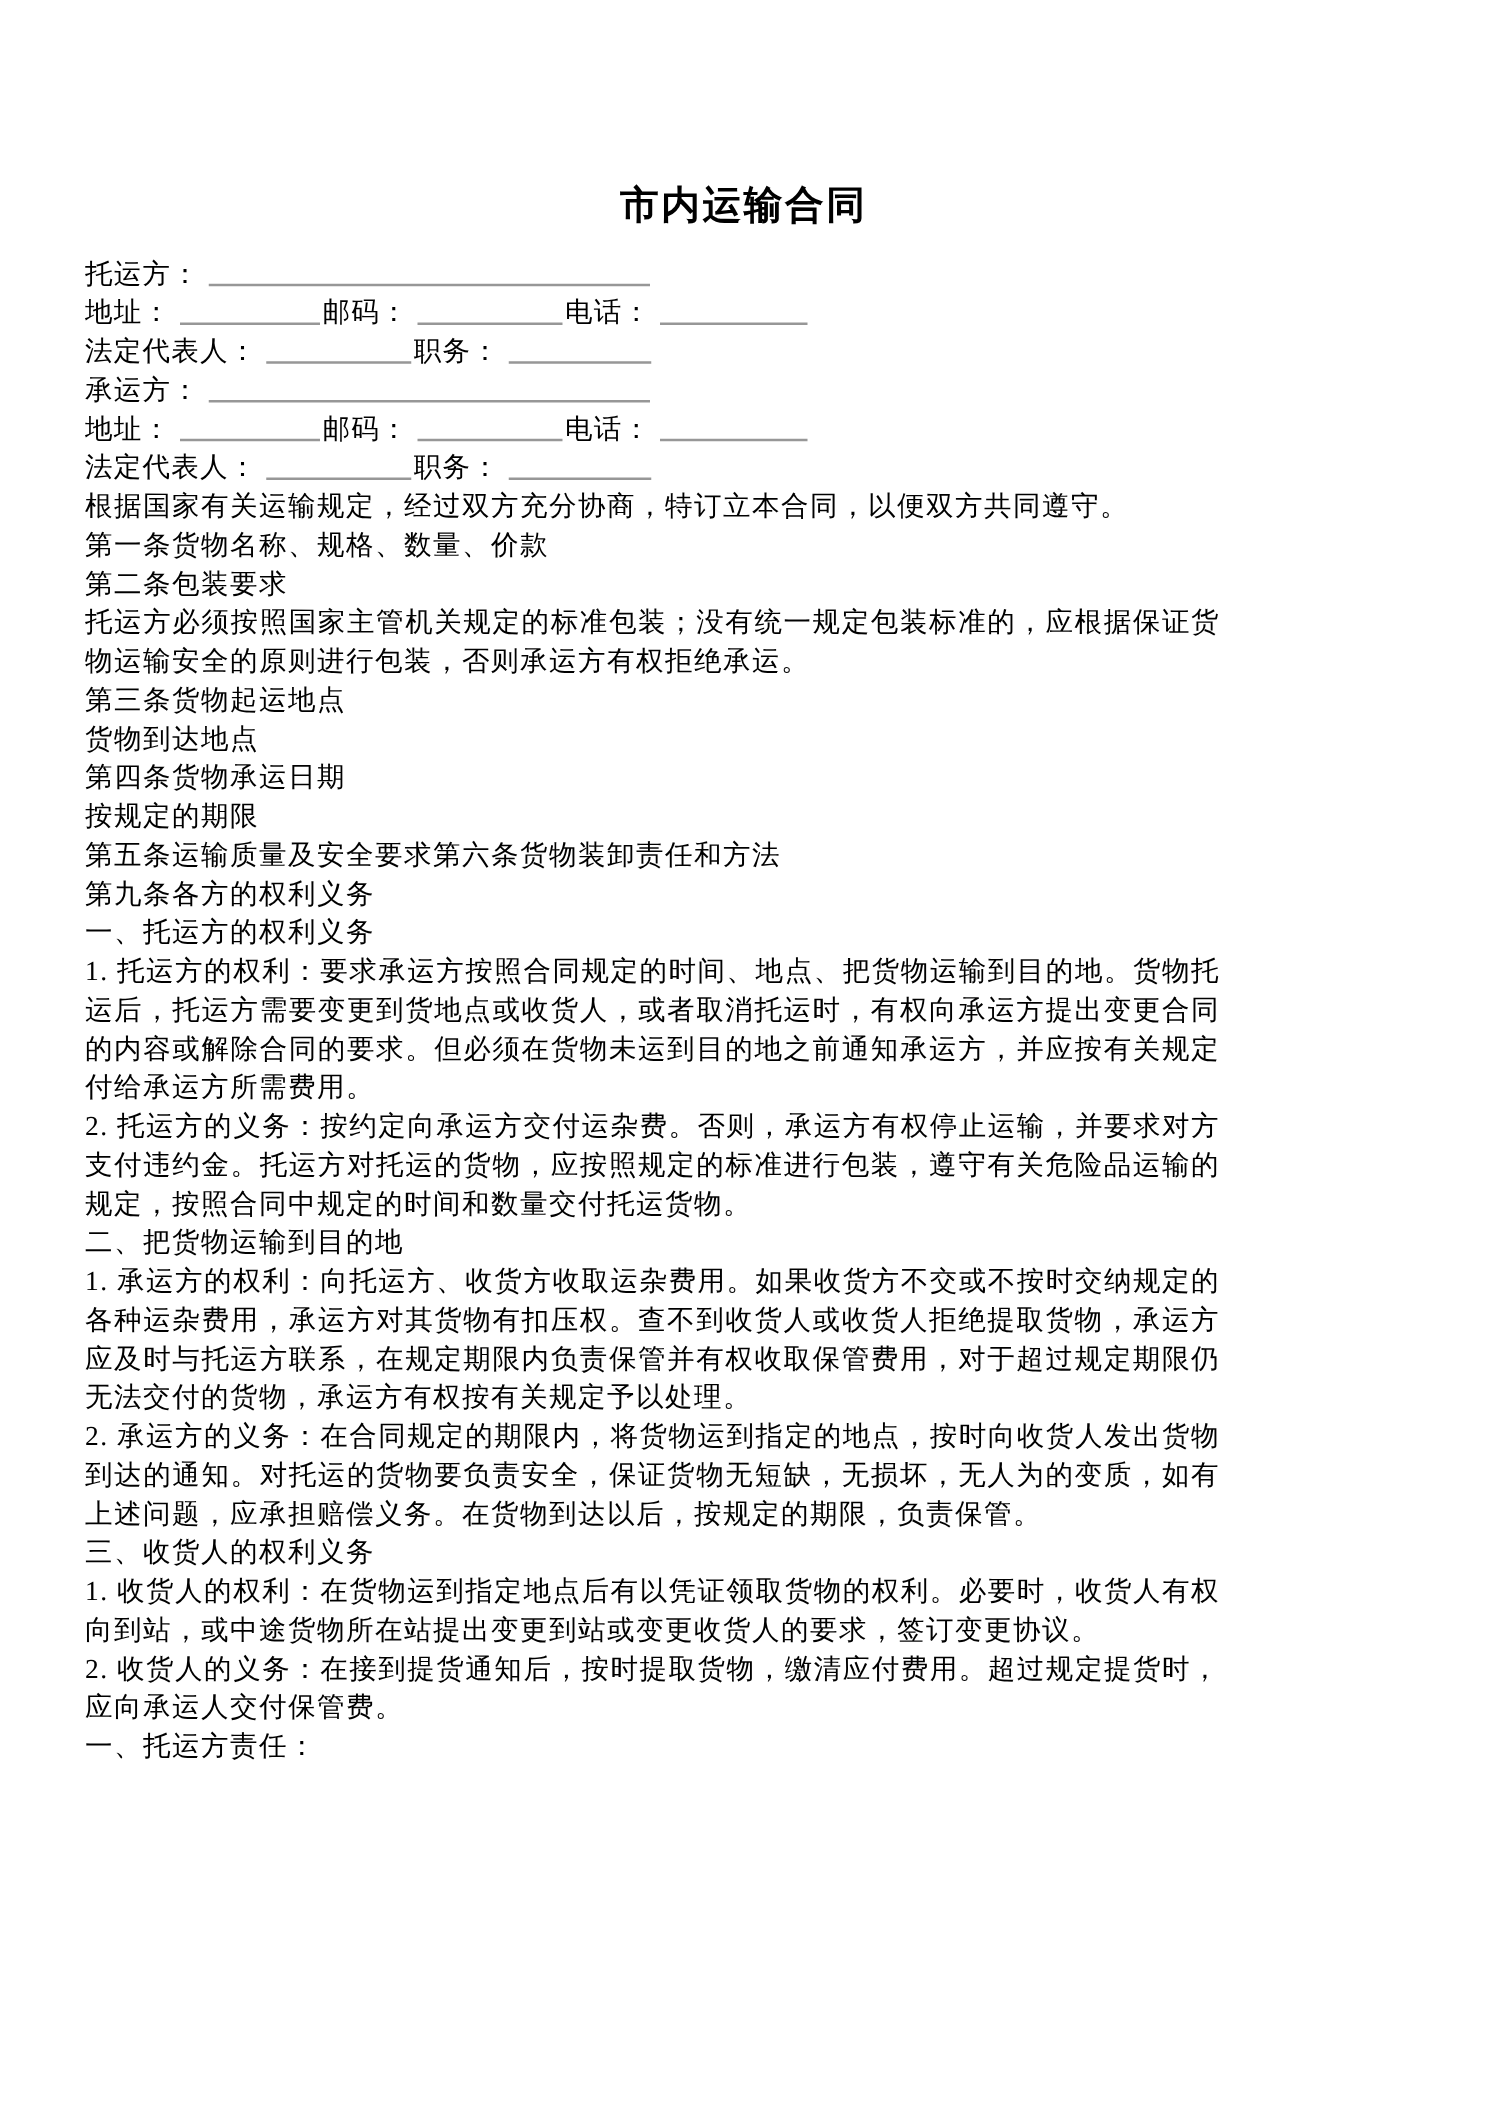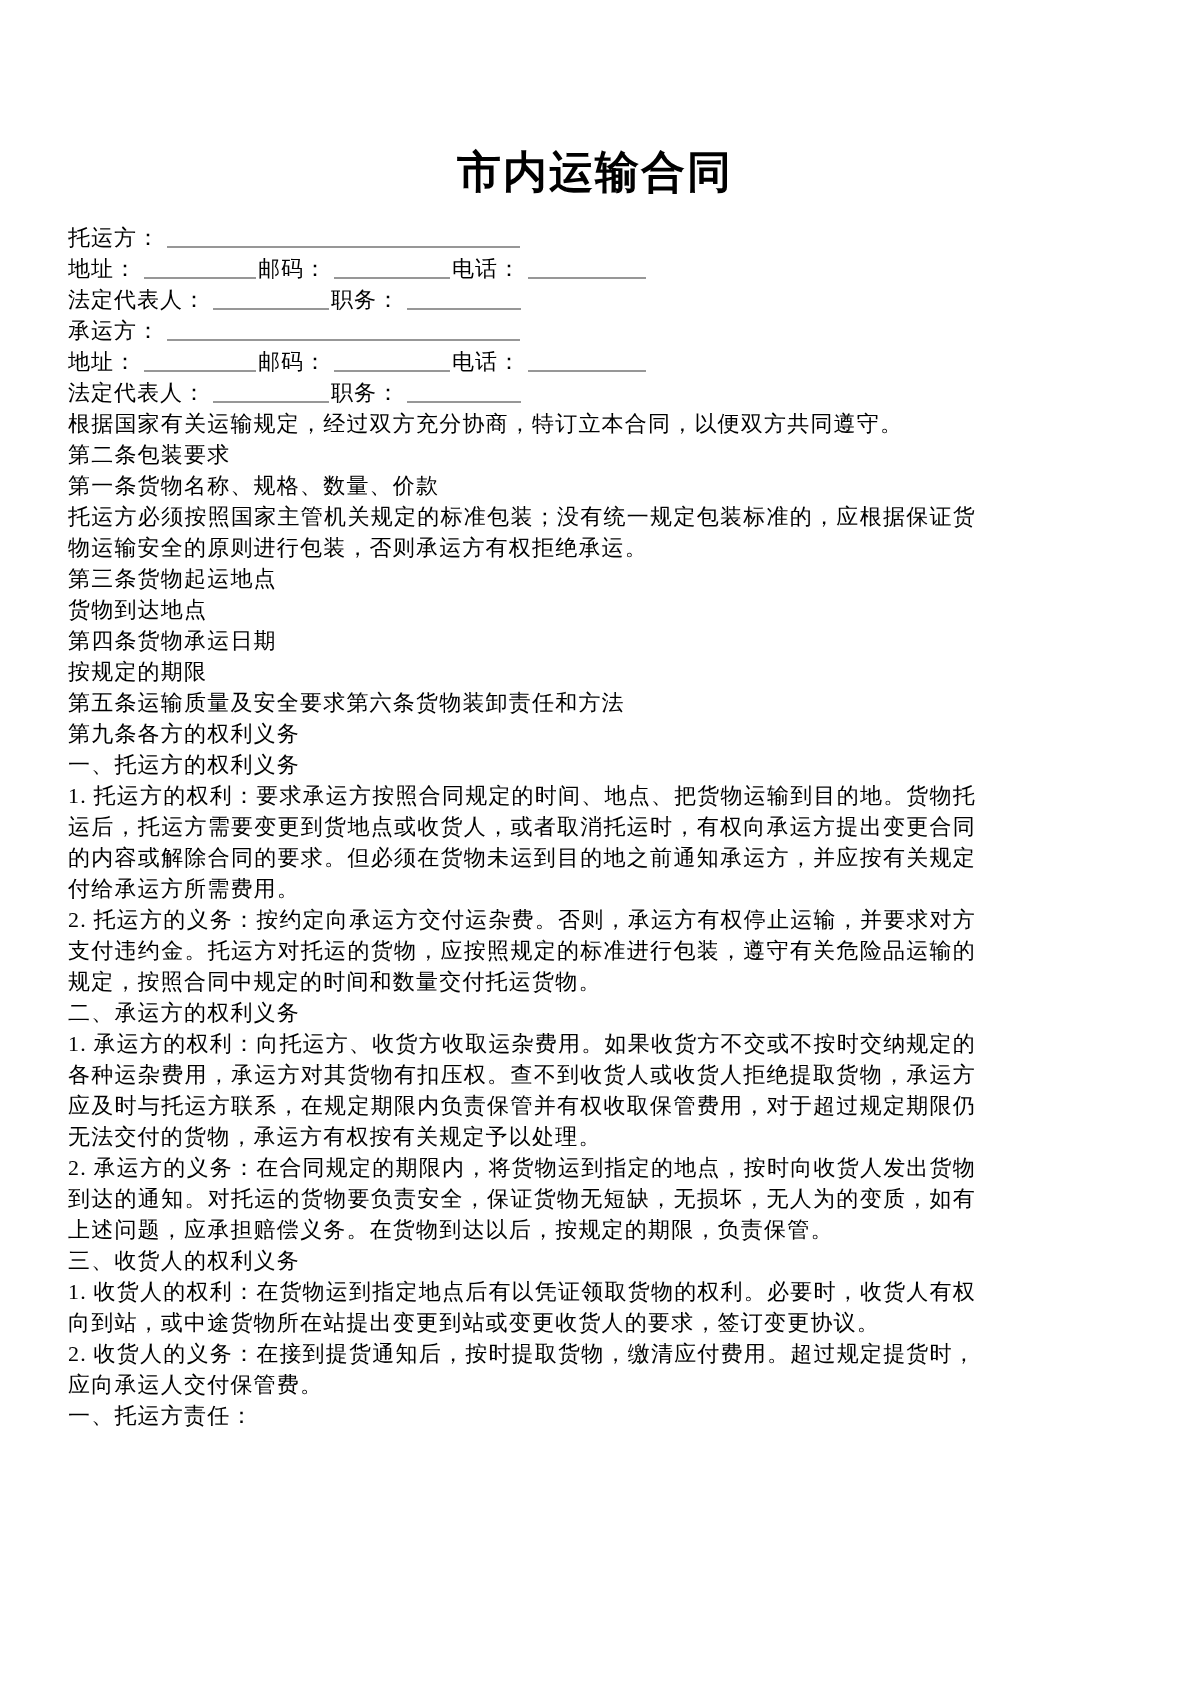--- a/index.html
+++ b/index.html
@@ -11,21 +11,21 @@
     height: 1683px;
     background: #ffffff;
     color: #000000;
     font-family: "Liberation Serif", "DejaVu Serif", serif;
     overflow: hidden;
   }
   .doc-title {
     padding-top: 142px;
     width: 100%;
     text-align: center;
-    font-size: 44px;
+    font-size: 31px;
     font-weight: bold;
     letter-spacing: 2px;
     line-height: 1.4;
   }
   .content {
     margin-left: 68px;
     margin-top: 18px;
     width: 908px;
     font-size: 22px;
     line-height: 31px;
@@ -55,33 +55,33 @@
     <div id="form-rows">
         <div class="form-line"><span class="f-label">托运方：</span><span class="blank" style="width: 353px;"></span></div>
         <div class="form-line"><span class="f-label">地址：</span><span class="blank" style="width: 112px;"></span><span class="f-label">邮码：</span><span class="blank" style="width: 116px;"></span><span class="f-label">电话：</span><span class="blank" style="width: 118px;"></span></div>
         <div class="form-line"><span class="f-label">法定代表人：</span><span class="blank" style="width: 116px;"></span><span class="f-label">职务：</span><span class="blank" style="width: 114px;"></span></div>
         <div class="form-line"><span class="f-label">承运方：</span><span class="blank" style="width: 353px;"></span></div>
         <div class="form-line"><span class="f-label">地址：</span><span class="blank" style="width: 112px;"></span><span class="f-label">邮码：</span><span class="blank" style="width: 116px;"></span><span class="f-label">电话：</span><span class="blank" style="width: 118px;"></span></div>
         <div class="form-line"><span class="f-label">法定代表人：</span><span class="blank" style="width: 116px;"></span><span class="f-label">职务：</span><span class="blank" style="width: 114px;"></span></div>
       </div>
     <div id="clauses">
         <p class="para">根据国家有关运输规定，经过双方充分协商，特订立本合同，以便双方共同遵守。</p>
+        <p class="para">第一条货物名称、规格、数量、价款</p>
         <p class="para">第二条包装要求</p>
-        <p class="para">第一条货物名称、规格、数量、价款</p>
         <p class="para">托运方必须按照国家主管机关规定的标准包装；没有统一规定包装标准的，应根据保证货物运输安全的原则进行包装，否则承运方有权拒绝承运。</p>
         <p class="para">第三条货物起运地点</p>
         <p class="para">货物到达地点</p>
         <p class="para">第四条货物承运日期</p>
         <p class="para">按规定的期限</p>
         <p class="para">第五条运输质量及安全要求第六条货物装卸责任和方法</p>
         <p class="para">第九条各方的权利义务</p>
         <p class="para">一、托运方的权利义务</p>
         <p class="para">1. 托运方的权利：要求承运方按照合同规定的时间、地点、把货物运输到目的地。货物托运后，托运方需要变更到货地点或收货人，或者取消托运时，有权向承运方提出变更合同的内容或解除合同的要求。但必须在货物未运到目的地之前通知承运方，并应按有关规定付给承运方所需费用。</p>
         <p class="para">2. 托运方的义务：按约定向承运方交付运杂费。否则，承运方有权停止运输，并要求对方支付违约金。托运方对托运的货物，应按照规定的标准进行包装，遵守有关危险品运输的规定，按照合同中规定的时间和数量交付托运货物。</p>
-        <p class="para">二、承运方的权利义务</p>
+        <p class="para">二、把货物运输到目的地</p>
         <p class="para">1. 承运方的权利：向托运方、收货方收取运杂费用。如果收货方不交或不按时交纳规定的各种运杂费用，承运方对其货物有扣压权。查不到收货人或收货人拒绝提取货物，承运方应及时与托运方联系，在规定期限内负责保管并有权收取保管费用，对于超过规定期限仍无法交付的货物，承运方有权按有关规定予以处理。</p>
         <p class="para">2. 承运方的义务：在合同规定的期限内，将货物运到指定的地点，按时向收货人发出货物到达的通知。对托运的货物要负责安全，保证货物无短缺，无损坏，无人为的变质，如有上述问题，应承担赔偿义务。在货物到达以后，按规定的期限，负责保管。</p>
         <p class="para">三、收货人的权利义务</p>
         <p class="para">1. 收货人的权利：在货物运到指定地点后有以凭证领取货物的权利。必要时，收货人有权向到站，或中途货物所在站提出变更到站或变更收货人的要求，签订变更协议。</p>
         <p class="para">2. 收货人的义务：在接到提货通知后，按时提取货物，缴清应付费用。超过规定提货时，应向承运人交付保管费。</p>
         <p class="para">一、托运方责任：</p>
       </div>
   </div>
 </div>
 

